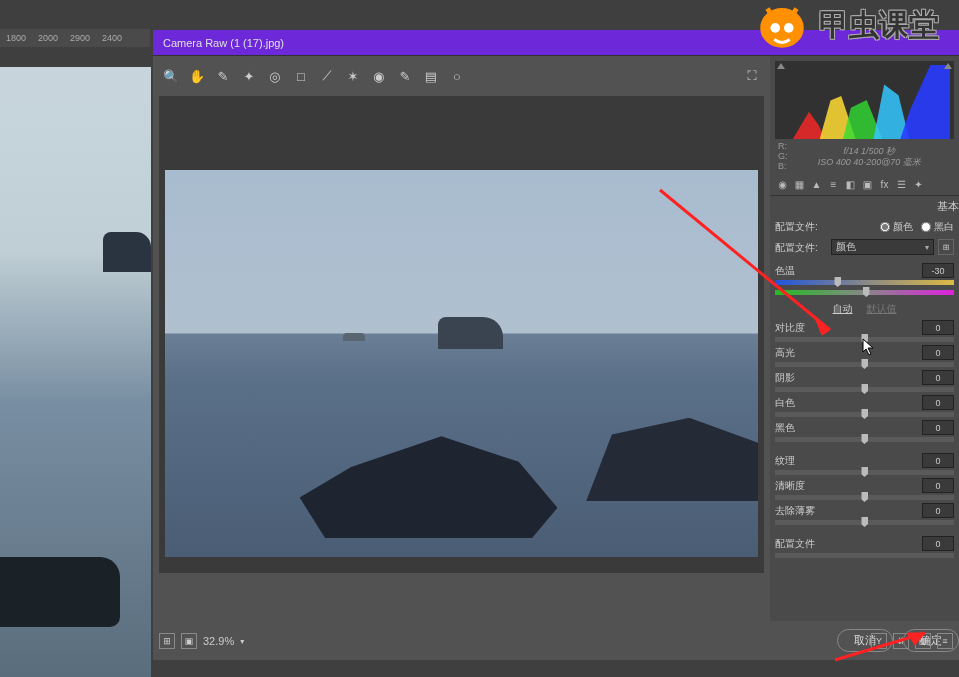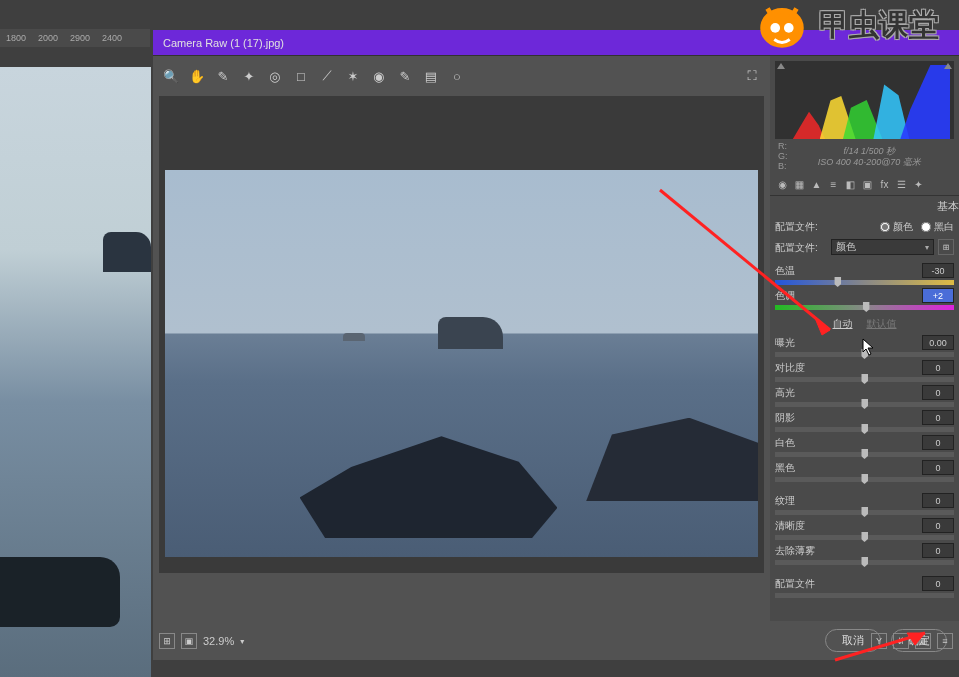--- a/index.html
+++ b/index.html
@@ -75,21 +75,21 @@
 .slider-row .val.hl { background: #4a6dd8; color: #fff; }
 .slider-track { height: 5px; background: #5a5a5a; position: relative; margin-top: 2px; }
 .slider-track.temp { background: linear-gradient(90deg, #2255dd, #888, #ddbb44); }
 .slider-track.tint { background: linear-gradient(90deg, #22bb22, #888, #dd22dd); }
 .slider-track .handle { position: absolute; top: -3px; width: 7px; height: 10px; background: #bbb; transform: translateX(-50%); clip-path: polygon(0 0, 100% 0, 100% 70%, 50% 100%, 0 70%); }
 
 .auto-row { display: flex; justify-content: center; gap: 14px; padding: 4px 0; font-size: 10px; }
 .auto-row .lnk { color: #ccc; text-decoration: underline; cursor: pointer; }
 .auto-row .lnk.dis { color: #777; text-decoration: underline; }
 
-.btn-row { display: flex; justify-content: flex-end; gap: 10px; padding: 8px 12px; }
+.btn-row { display: flex; justify-content: flex-end; gap: 10px; padding: 8px 0; }
 .btn-row button { background: transparent; border: 1px solid #888; border-radius: 14px; color: #ddd; padding: 3px 16px; font-size: 11px; cursor: pointer; }
 
 .logo-watermark { position: absolute; top: 0px; right: 20px; display: flex; align-items: center; gap: 8px; z-index: 99; }
 .logo-bug { width: 58px; height: 50px; position: relative; }
 .logo-bug svg { width: 100%; height: 100%; }
 .logo-text { color: #333; font-size: 30px; font-weight: bold; text-shadow: -1px -1px 0 #aaa, 1px -1px 0 #aaa, -1px 1px 0 #aaa, 1px 1px 0 #aaa; }
 
 .cursor { position: absolute; width: 14px; height: 18px; z-index: 50; }
 
 .arrow-red { position: absolute; z-index: 40; stroke: #ff2222; fill: #ff2222; }
@@ -219,44 +219,31 @@
         <div class="srow">
             <span>色温</span>
             <span class="val">-30</span>
           </div>
         <div class="slider-track temp">
             <div class="handle" style="left:35%;"></div>
           </div>
       </div>
 
       <div class="slider-row">
-        <div class="srow">
-            <span>色调</span>
-            <span class="val hl">+2</span>
-          </div>
         <div class="slider-track tint">
             <div class="handle" style="left:51%;"></div>
           </div>
       </div>
 
       <div class="auto-row">
         <span class="lnk">自动</span>
         <span class="lnk dis">默认值</span>
       </div>
 
       <div id="sliders1">
-          <div class="slider-row">
-            <div class="srow">
-              <span>曝光</span>
-              <span class="val">0.00</span>
-            </div>
-            <div class="slider-track">
-              <div class="handle" style="left:50%;"></div>
-            </div>
-          </div>
           <div class="slider-row">
             <div class="srow">
               <span>对比度</span>
               <span class="val">0</span>
             </div>
             <div class="slider-track">
               <div class="handle" style="left:50%;"></div>
             </div>
           </div>
           <div class="slider-row">

